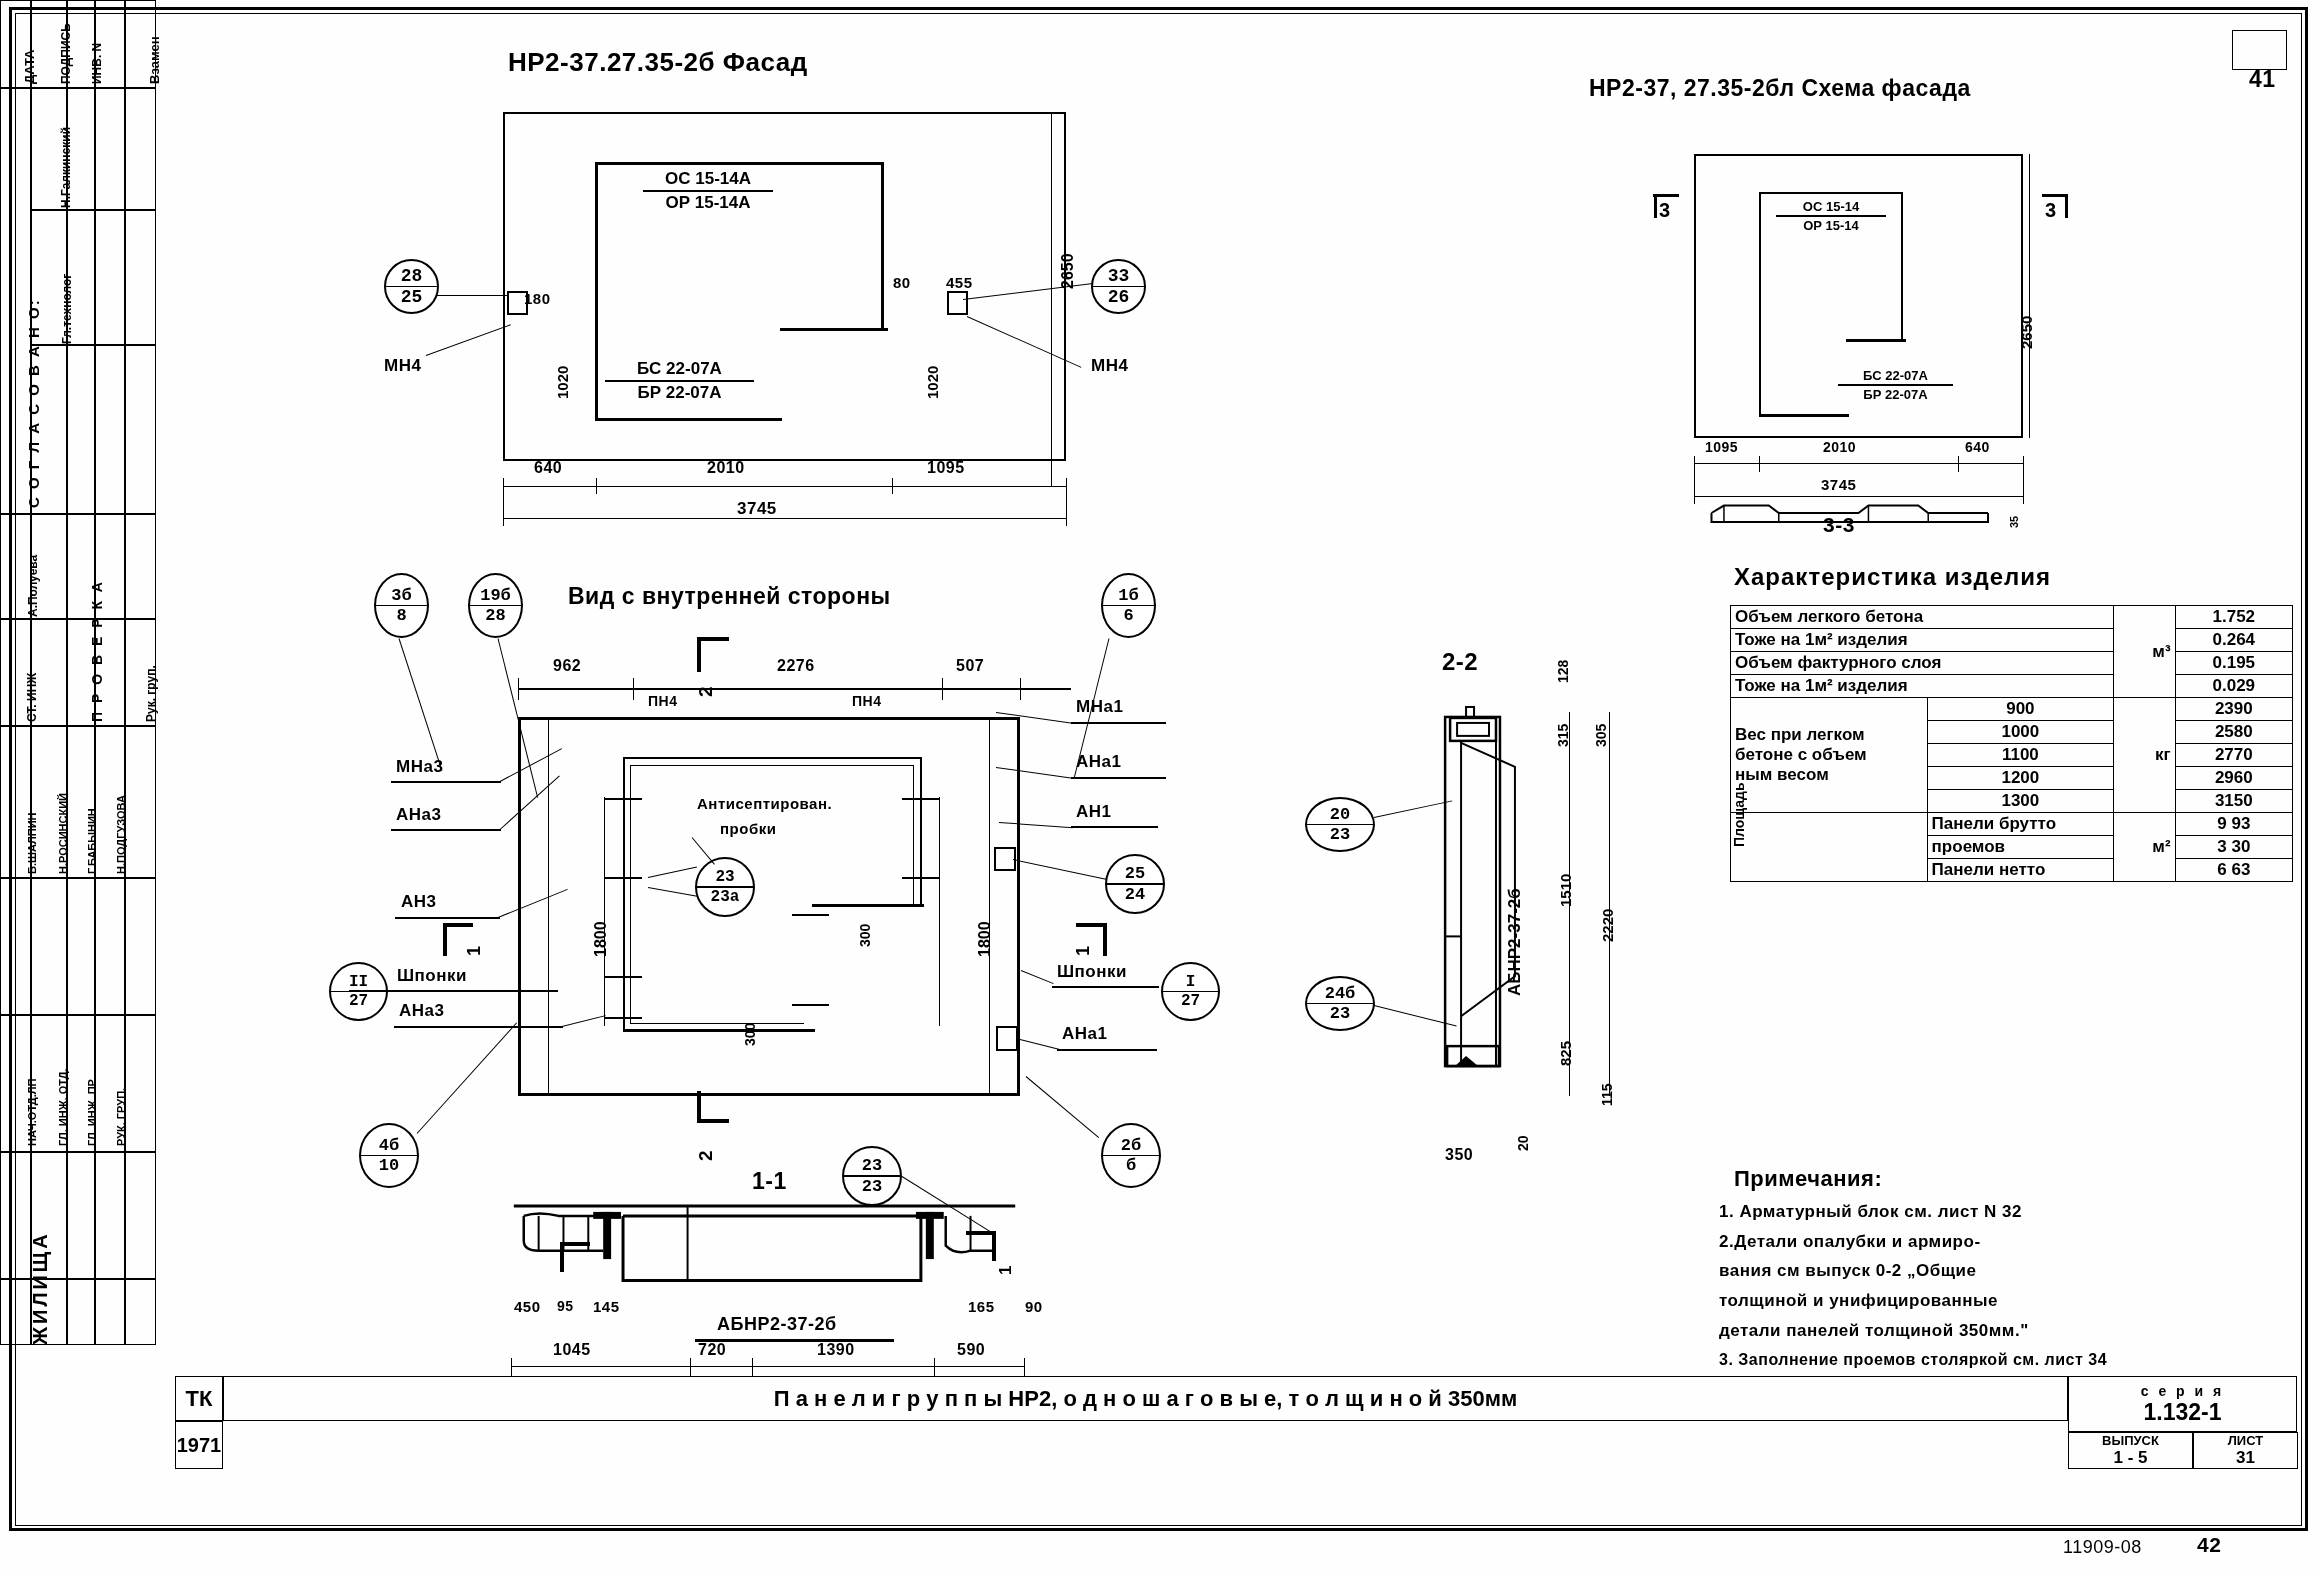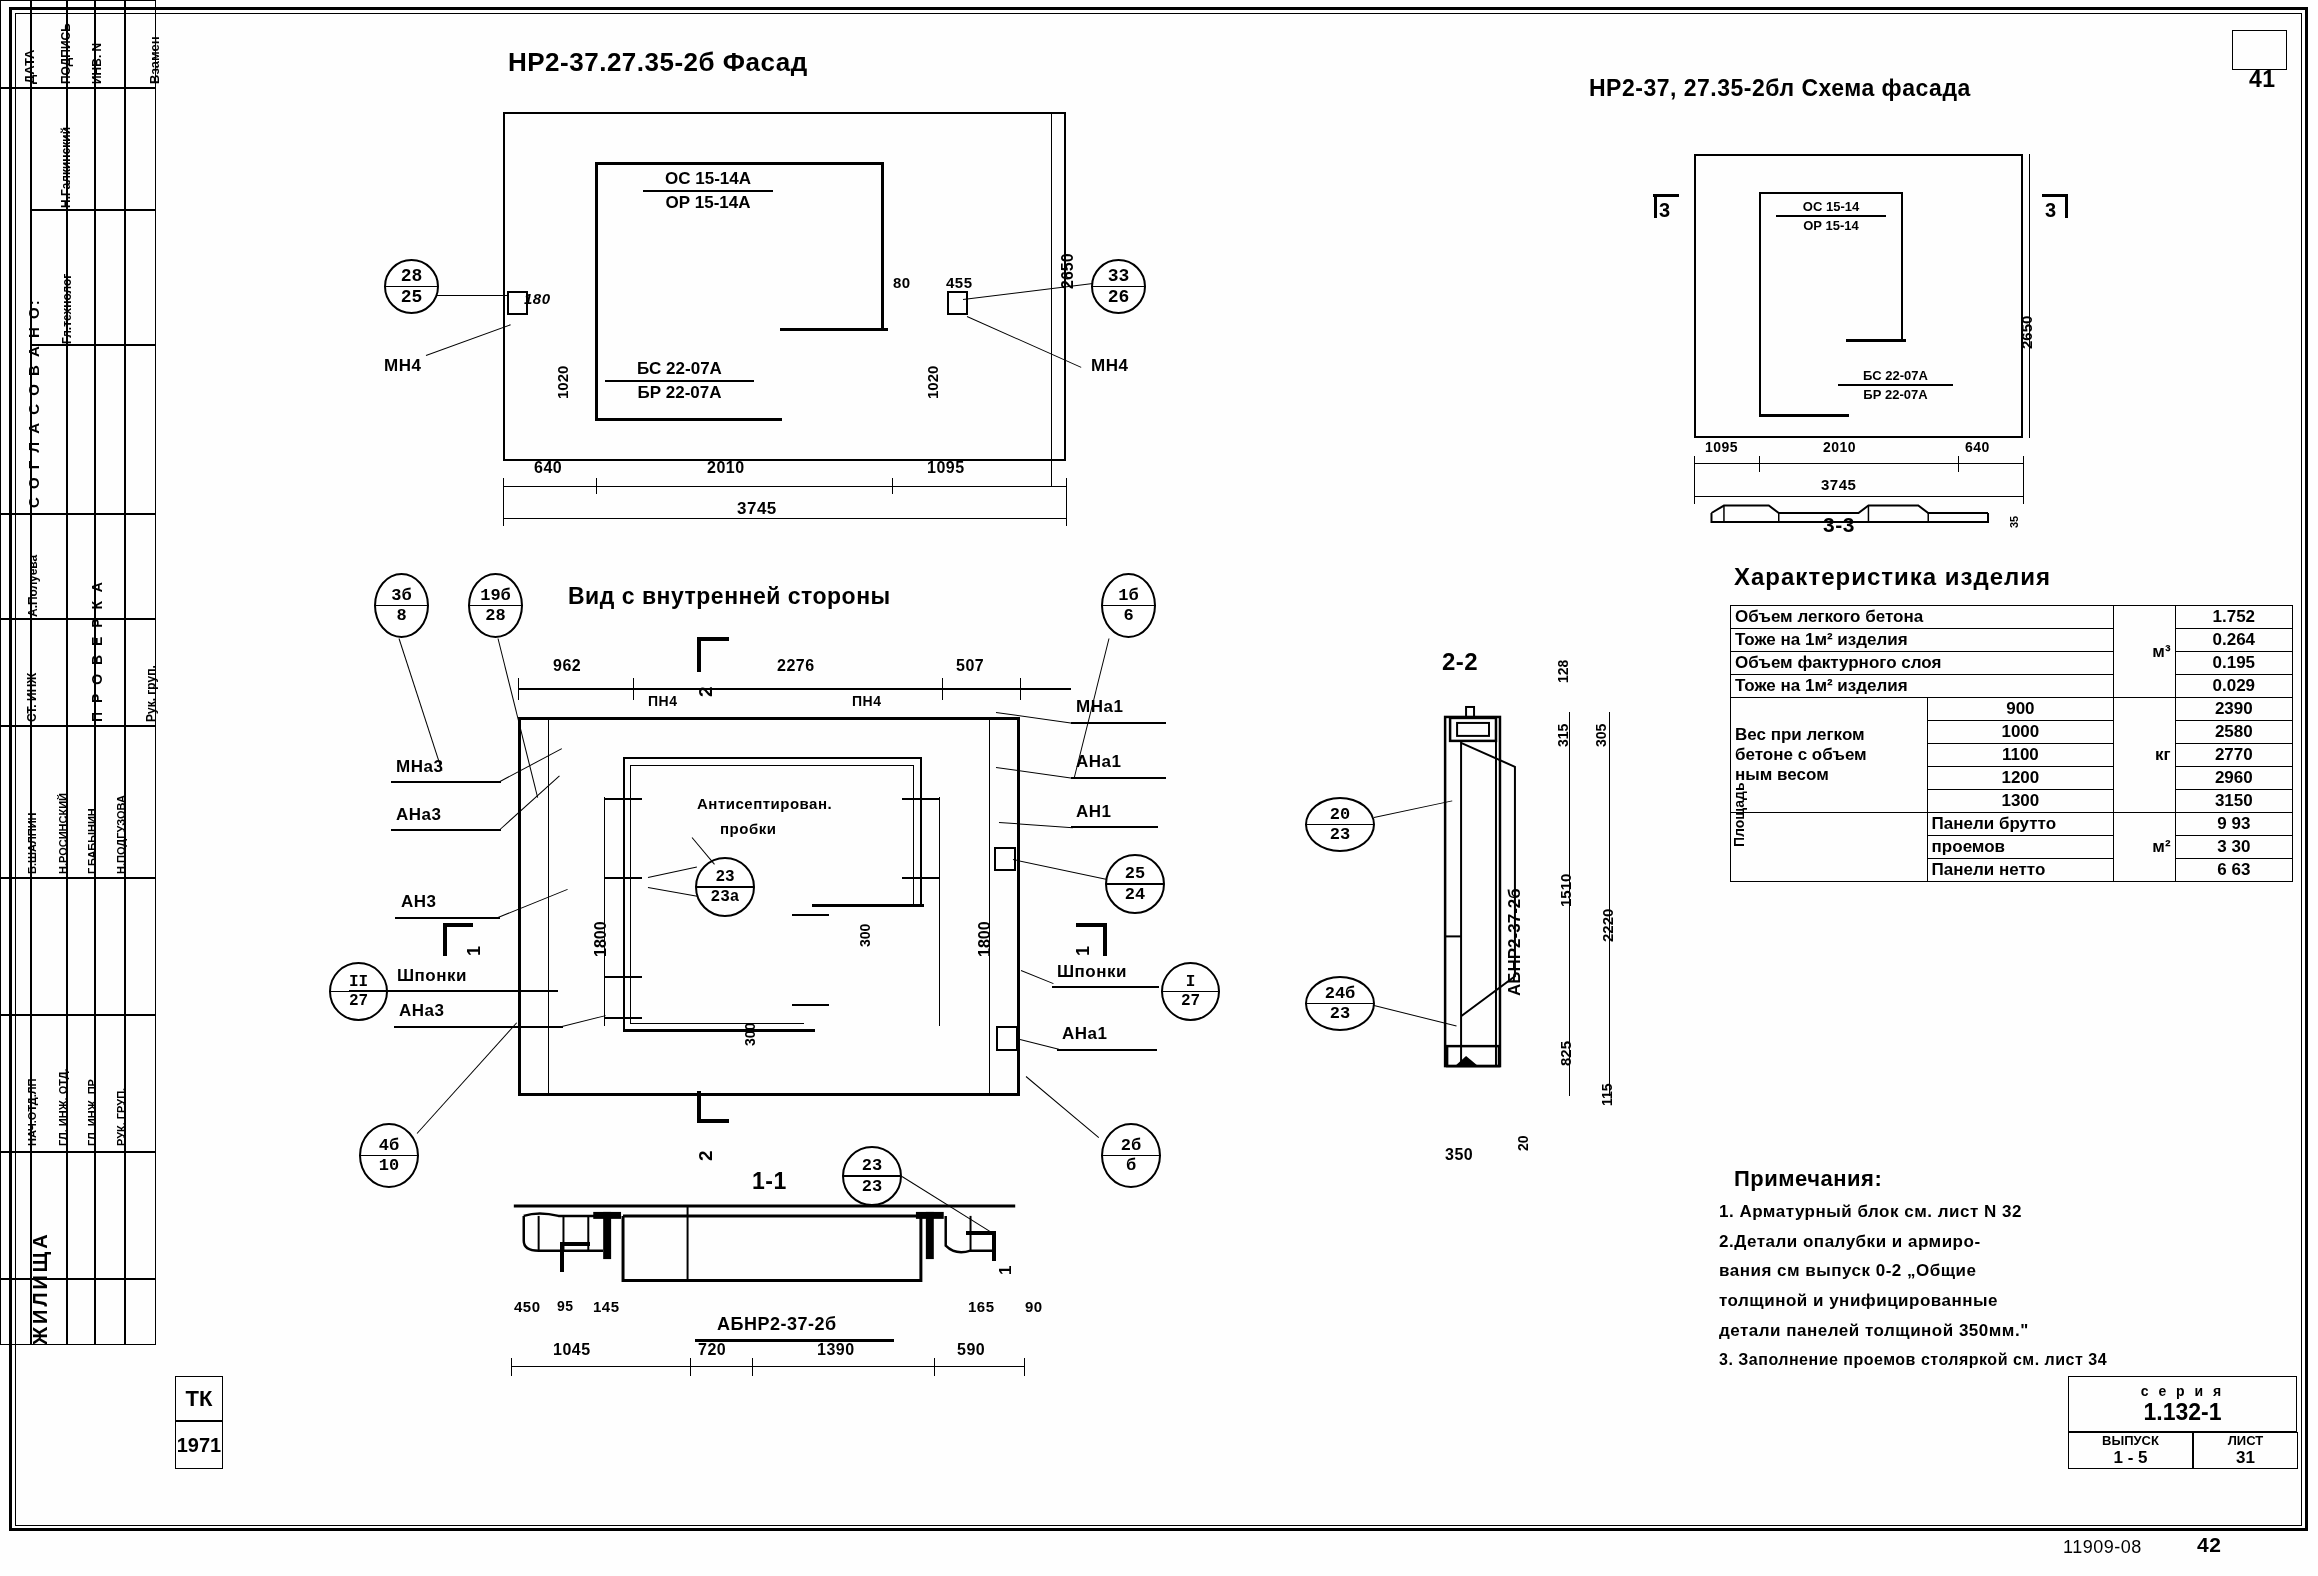--- a/index.html
+++ b/index.html
@@ -147,21 +147,21 @@
     <div class="bar"></div>
     <span>26</span>
   </div>
   <div class="leader" style="left:963px;top:299px;width:131px;transform:rotate(-7deg);"></div>
 
   <div class="txt" style="left:384px;top:356px;font-size:17px;">МН4</div>
   <div class="txt" style="left:1091px;top:356px;font-size:17px;">МН4</div>
   <div class="leader" style="left:426px;top:355px;width:90px;transform:rotate(-20deg);"></div>
   <div class="leader" style="left:967px;top:316px;width:125px;transform:rotate(24deg);"></div>
 
-  <div class="txt" style="left:524px;top:290px;font-size:15px;font-style:italic;">180</div>
+  <div class="txt" style="left:524px;top:290px;font-size:15px;">180</div>
   <div class="txt" style="left:893px;top:274px;font-size:15px;">80</div>
   <div class="txt" style="left:946px;top:274px;font-size:15px;">455</div>
 
   <div class="vtxt" style="left:554px;top:399px;font-size:15px;">1020</div>
   <div class="vtxt" style="left:924px;top:399px;font-size:15px;">1020</div>
   <div class="vtxt" style="left:1059px;top:289px;font-size:16px;">2650</div>
 
   <div class="dimline" style="left:503px;top:486px;width:563px;"></div>
   <div class="dimline" style="left:503px;top:518px;width:563px;"></div>
   <div class="tick" style="left:503px;top:478px;height:48px;"></div>
@@ -571,20 +571,21 @@
   <div class="txt" style="left:1719px;top:1202px;font-size:17px;">1. Арматурный блок см. лист N 32</div>
   <div class="txt" style="left:1719px;top:1232px;font-size:17px;">2.Детали опалубки и армиро-</div>
   <div class="txt" style="left:1719px;top:1261px;font-size:17px;">   вания см выпуск 0-2 „Общие</div>
   <div class="txt" style="left:1719px;top:1291px;font-size:17px;">   толщиной и унифицированные</div>
   <div class="txt" style="left:1719px;top:1321px;font-size:17px;">   детали панелей толщиной 350мм."</div>
   <div class="txt" style="left:1719px;top:1351px;font-size:16px;">3. Заполнение проемов столяркой см. лист 34</div>
 
   <div id="titleblock">
     <div class="tb" style="left:0;top:0;width:48px;height:45px;font-size:22px;">ТК</div>
     <div class="tb" style="left:0;top:45px;width:48px;height:48px;font-size:20px;">1971</div>
+    <div class="tb" style="left:48px;top:0;width:1845px;height:45px;font-size:22px;justify-content:center;">П а н е л и   г р у п п ы  НР2, о д н о ш а г о в ы е,  т о л щ и н о й   350мм</div>
 
     <div class="tb" style="left:1893px;top:0;width:229px;height:56px;flex-direction:column;">
       <div style="font-size:14px;letter-spacing:3px;">с е р и я</div>
       <div style="font-size:23px;">1.132-1</div>
     </div>
     <div class="tb" style="left:1893px;top:56px;width:125px;height:37px;flex-direction:column;">
       <div style="font-size:13px;">ВЫПУСК</div>
       <div style="font-size:17px;">1 - 5</div>
     </div>
     <div class="tb" style="left:2018px;top:56px;width:105px;height:37px;flex-direction:column;">

